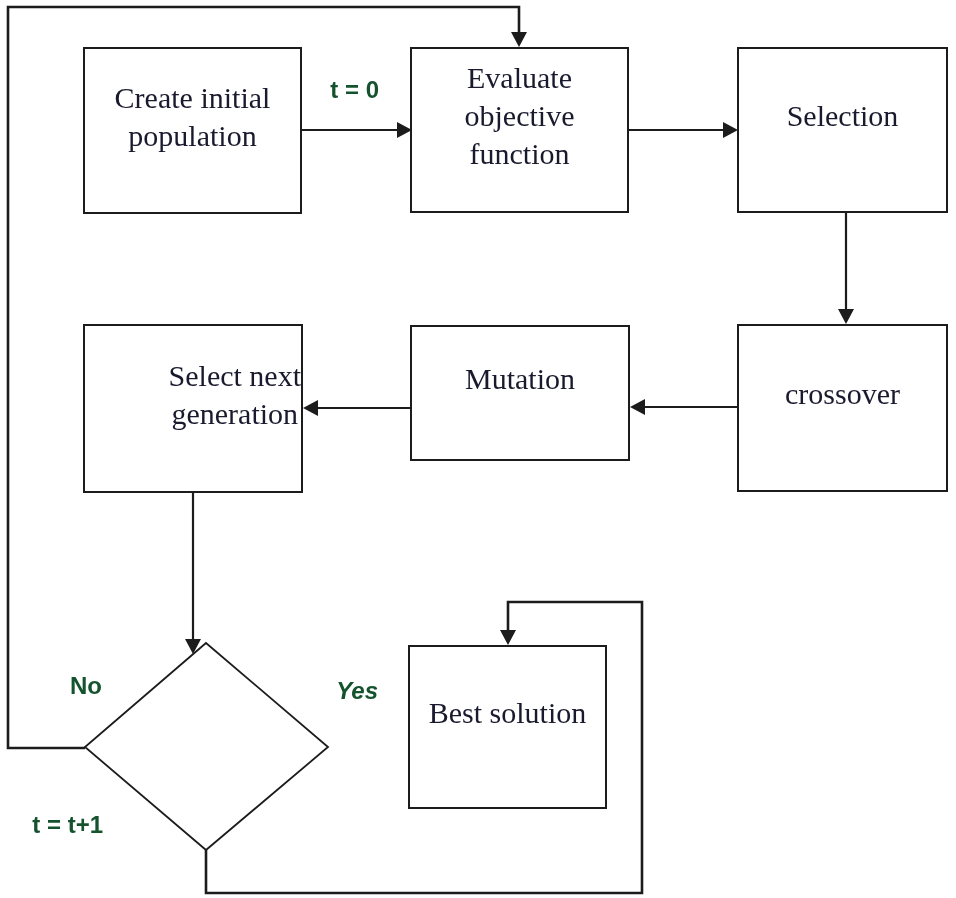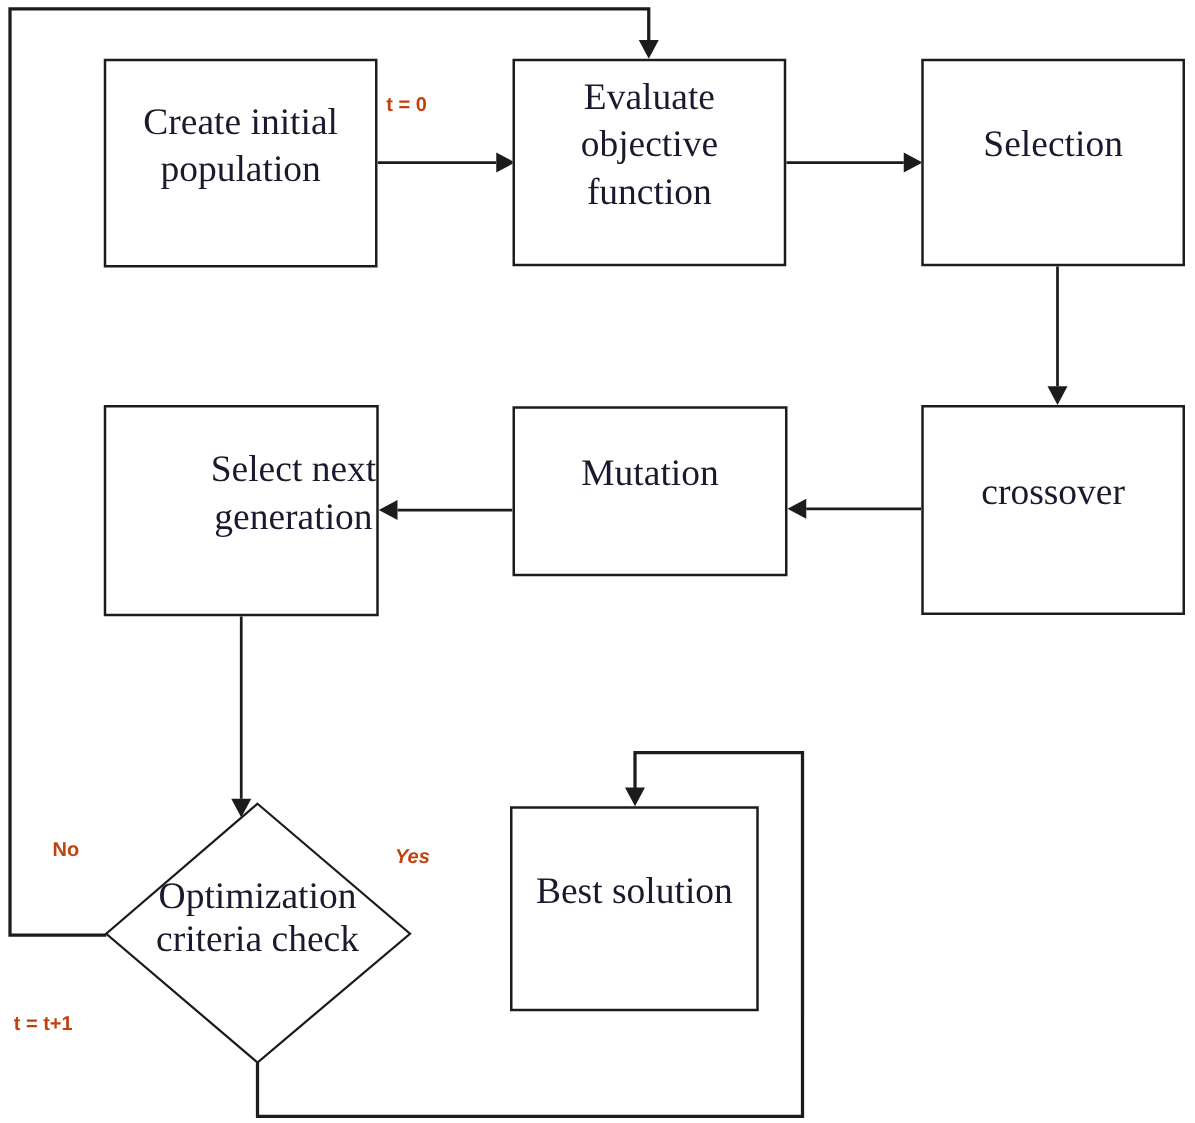--- a/index.html
+++ b/index.html
@@ -43,24 +43,24 @@
     position: absolute;
     left: 91px;
     top: 699px;
     width: 230px;
     text-align: center;
     line-height: 35px;
   }
   .edge-label {
     position: absolute;
     font-family: "Liberation Sans", "DejaVu Sans", sans-serif;
-    font-size: 16px;
+    font-size: 24px;
     font-weight: bold;
-    color: #c2410c;
-    text-align: left;
+    color: #14532d;
+    text-align: right;
   }
   .lbl-t-zero      { left: 309px; top: 76px;  width: 70px; }
   .lbl-no          { left: 42px;  top: 672px; width: 60px; }
   .lbl-yes         { left: 316px; top: 677px; width: 62px; font-style: italic; }
   .lbl-t-increment { left: 11px;  top: 811px; width: 92px; }
 
   .box-create    { left: 83px;  top: 47px;  width: 219px; height: 167px; }
   .box-evaluate  { left: 410px; top: 47px;  width: 219px; height: 166px; }
   .box-selection { left: 737px; top: 47px;  width: 211px; height: 166px; }
   .box-crossover { left: 737px; top: 324px; width: 211px; height: 168px; }
@@ -143,21 +143,19 @@
 
   <div class="node box-selectnext">
     <span class="node-label">Select next
 generation</span>
   </div>
 
   <div class="node box-best">
     <span class="node-label">Best solution</span>
   </div>
 
-  <div class="diamond-label">Optimization
-criteria check</div>
 
   <div class="edge-label lbl-t-zero">t = 0</div>
   <div class="edge-label lbl-no">No</div>
   <div class="edge-label lbl-yes">Yes</div>
   <div class="edge-label lbl-t-increment">t = t+1</div>
 
 </div>
 
 </body></html>

